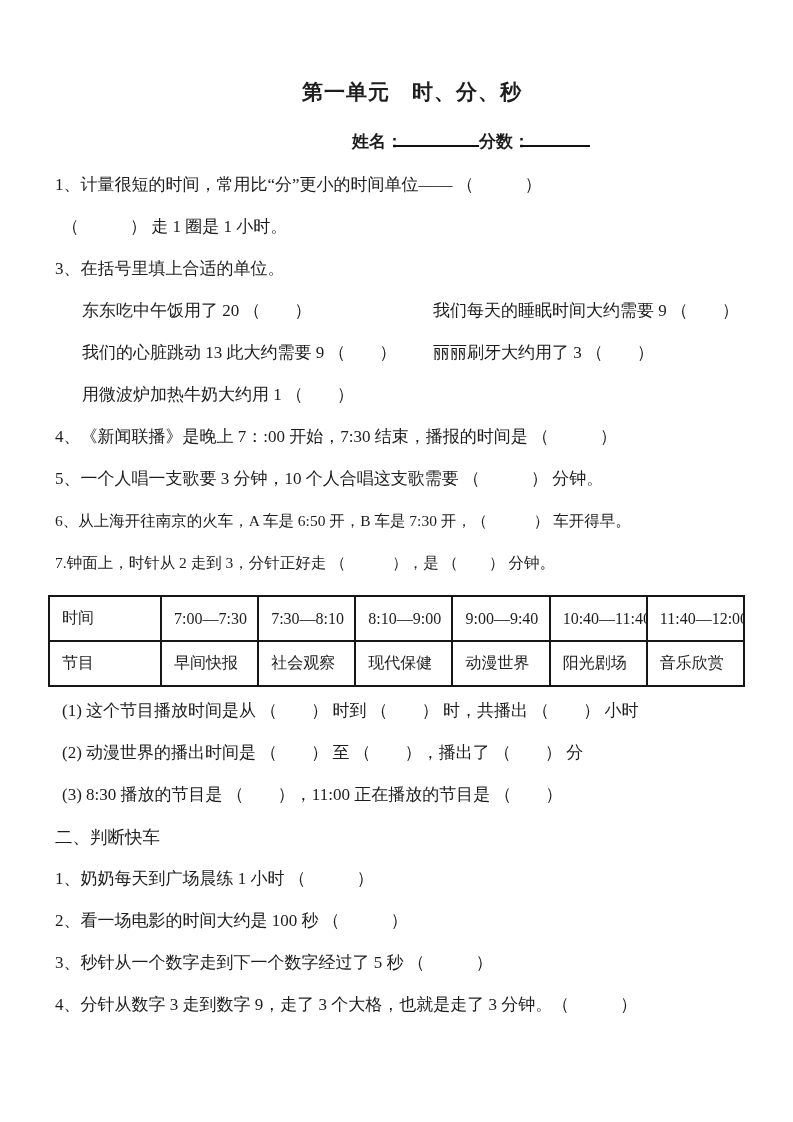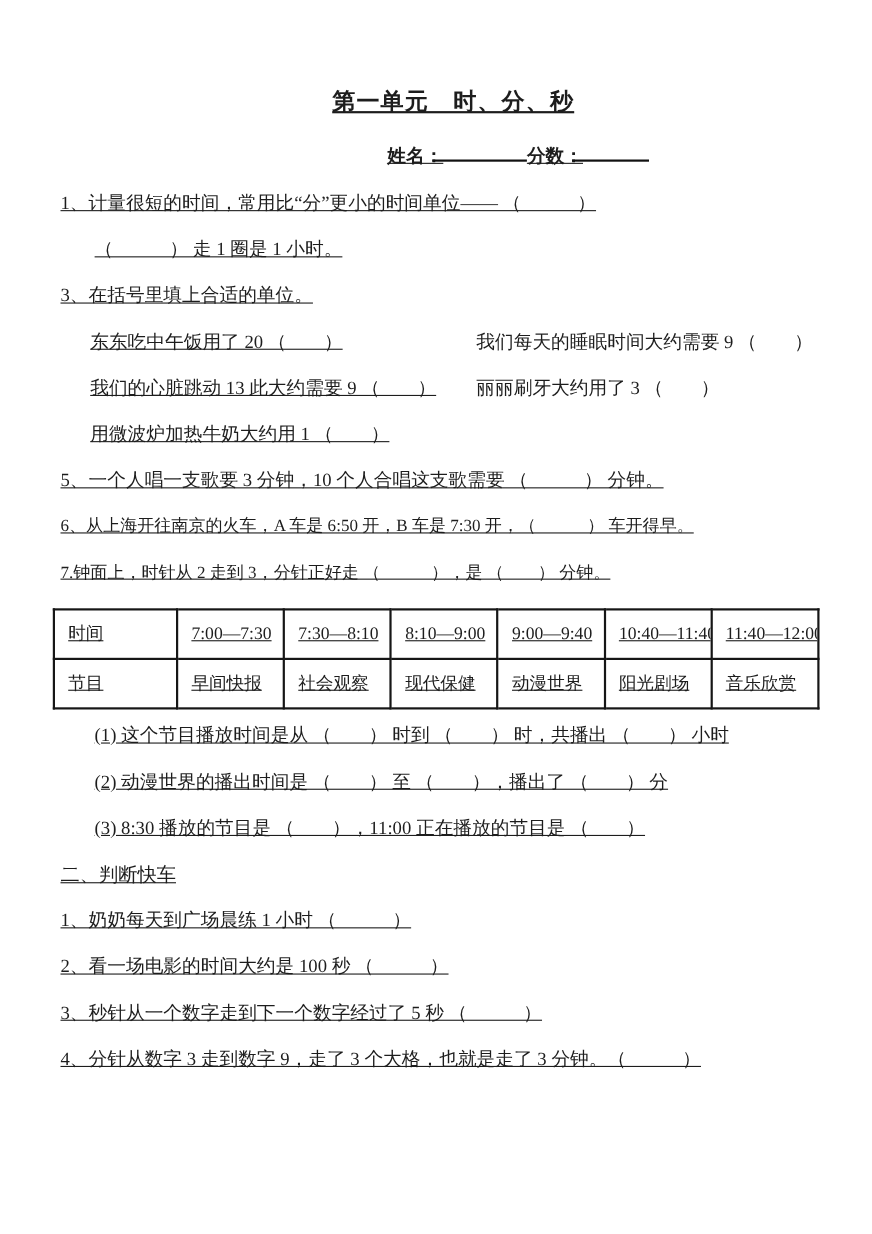--- a/index.html
+++ b/index.html
@@ -6,21 +6,20 @@
   .page {
     position:relative;
     width:793px; height:1122px;
     margin:0 auto;
     background:#ffffff;
     box-sizing:border-box;
     padding:78px 48px 0 55px;
     font-family:"Liberation Serif","DejaVu Serif",serif;
     color:#1d1d1d;
     overflow:hidden;
-    text-decoration:underline;
   }
   .title {
     font-family:"Liberation Sans","DejaVu Sans",sans-serif;
     font-weight:bold;
     font-size:21px;
     letter-spacing:1px;
     text-align:center;
     padding-left:24px;
     margin:0 0 23px 0;
   }
@@ -45,21 +44,21 @@
     font-size:17.5px;
     line-height:20px;
     margin:0 0 22px 0;
   }
   .q {
     font-size:17px;
     line-height:20px;
     margin:0 0 22px 0;
   }
   .q.small { font-size:15.5px; }
-  .indent-sm { padding-left:7px;margin-left:24px; }
+  .indent-sm { padding-left:7px; }
   .two-col {
     position:relative;
     font-size:17px;
     line-height:20px;
     margin:0 0 22px 0;
     padding-left:27px;
   }
   .col-right { position:absolute; left:378px; top:0; }
   table.schedule {
     border-collapse:collapse;
@@ -99,20 +98,21 @@
     <span class="col-right">我们每天的睡眠时间大约需要 9 （　　）</span>
   </div>
   <div class="two-col">
     <span>我们的心脏跳动 13 此大约需要 9 （　　）</span>
     <span class="col-right">丽丽刷牙大约用了 3 （　　）</span>
   </div>
   <div class="two-col">
     <span>用微波炉加热牛奶大约用 1 （　　）</span>
   </div>
 
+  <p class="q">4、《新闻联播》是晚上 7：:00 开始，7:30 结束，播报的时间是 （　　　）</p>
   <p class="q">5、一个人唱一支歌要 3 分钟，10 个人合唱这支歌需要 （　　　） 分钟。</p>
   <p class="q small">6、从上海开往南京的火车，A 车是 6:50 开，B 车是 7:30 开，（　　　） 车开得早。</p>
   <p class="q small">7.钟面上，时针从 2 走到 3，分针正好走 （　　　），是 （　　） 分钟。</p>
 
   <table class="schedule">
     <tbody>
         <tr>
       <td class="first">时间</td>
       <td>7:00—7:30</td>
       <td>7:30—8:10</td>

